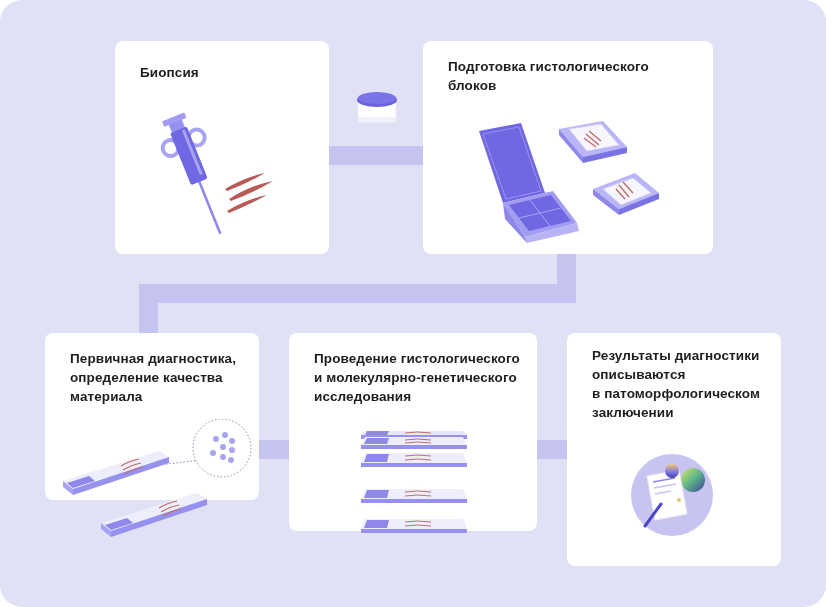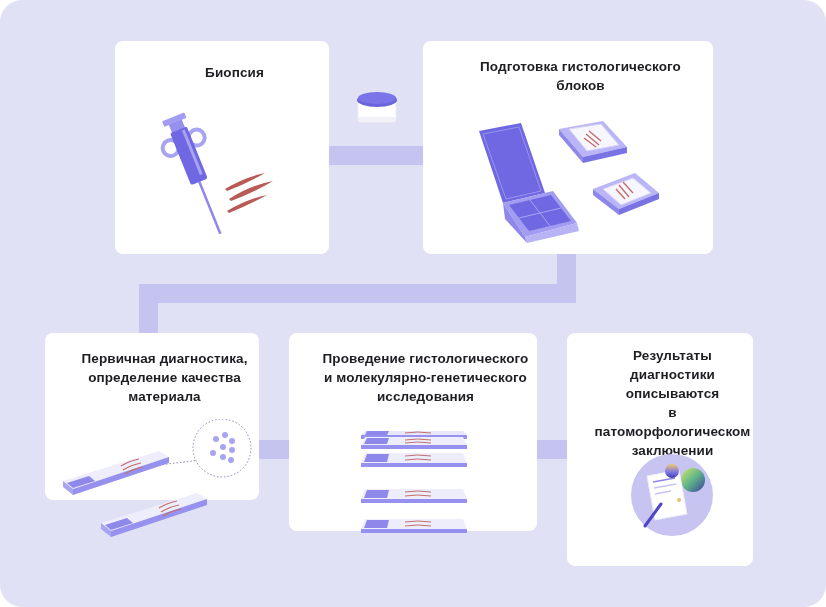--- a/index.html
+++ b/index.html
@@ -16,21 +16,21 @@
     overflow: hidden;
   }
   .connector { position: absolute; background: #c5c3f0; }
   .card {
     position: absolute;
     background: #ffffff;
     border-radius: 8px;
   }
   .card-title {
     position: absolute; left: 0; right: 0;
-    text-align: center;
+    text-align: left;
     font-size: 13.5px; font-weight: 700;
     color: #1d1d22;
     line-height: 19px;
     white-space: pre-line;
     letter-spacing: 0.1px;
     padding-left: 25px;
   }
   .illus { position: absolute; }
   svg { display: block; }
 </style>
@@ -174,21 +174,21 @@
         <g transform="translate(0,92)">
           <polygon points="4,0 102,0 106,10 0,10" fill="#eeedfb"></polygon>
           <rect x="0" y="10" width="106" height="4" fill="#9690ee"></rect>
           <polygon points="6,1 28,1 26,9 3,9" fill="#8e88ea"></polygon>
           <path d="M44 3 Q56 1 70 3 M44 7 Q56 5 70 7" stroke="#c0706b" stroke-width="1" fill="none"></path>
         </g>
       </svg>
     </div>
   </div>
 
-  <div class="card" style="left:567px;top:333px;width:186px;height:233px;">
+  <div class="card" style="left:567px;top:333px;width:214px;height:233px;">
     <div class="card-title" style="top:13px;">Результаты диагностики
 описываются
 в патоморфологическом
 заключении</div>
     <div class="illus" style="left:64px;top:119px;">
       <svg width="86" height="86" viewBox="0 0 86 86">
         <defs>
           <linearGradient id="g1" x1="0" y1="0" x2="1" y2="1">
             <stop offset="0" stop-color="#d6e86a"></stop>
             <stop offset="0.5" stop-color="#5db38a"></stop>

